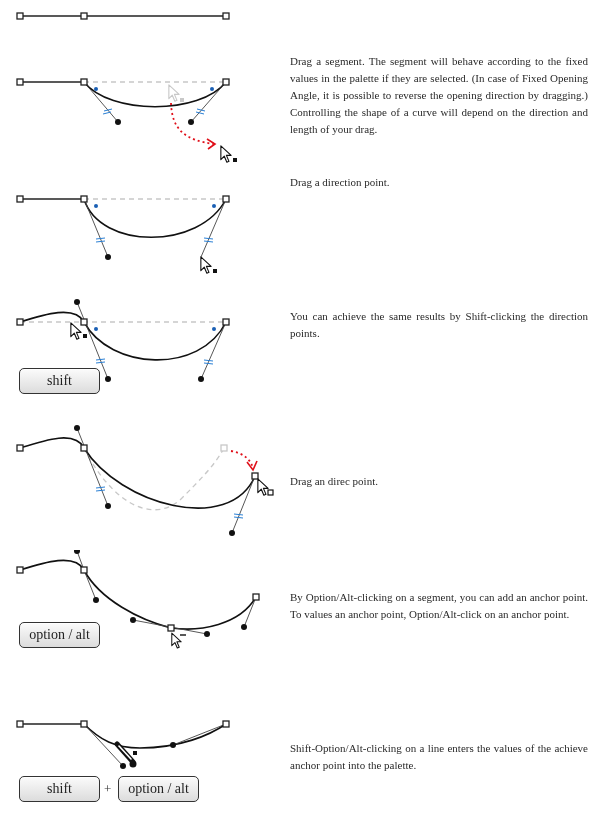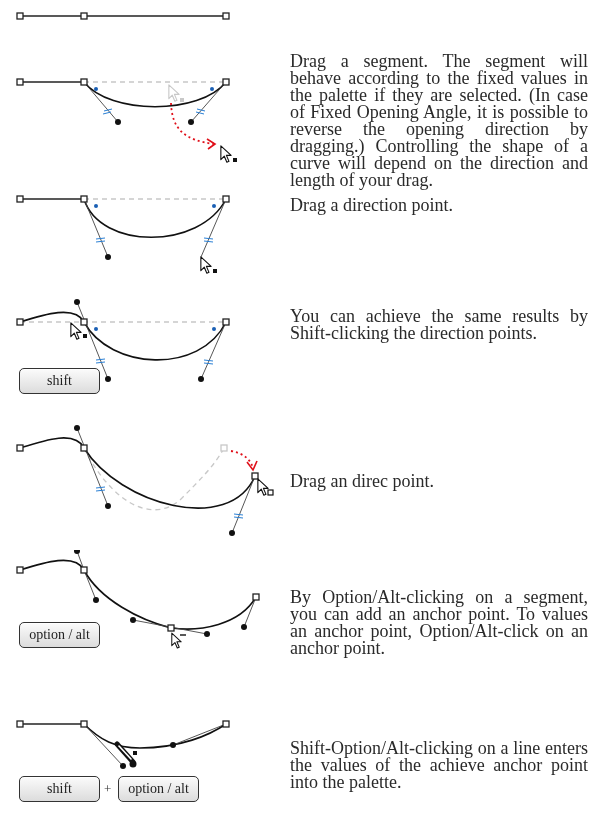--- a/index.html
+++ b/index.html
@@ -1,19 +1,19 @@
 <!DOCTYPE html>
 <html><head>
 <meta charset="utf-8">
 <style>
   html, body { margin: 0; padding: 0; background: #ffffff; }
   body { width: 600px; height: 814px; position: relative; overflow: hidden;
          font-family: "Liberation Serif", "DejaVu Serif", serif; color: #2a2a2a; }
   .fig { position: absolute; left: 0; }
-  .desc { position: absolute; left: 290px; width: 298px; font-size: 18px; line-height: 17px;
+  .desc { position: absolute; left: 290px; width: 298px; font-size: 11px; line-height: 17px;
           text-align: justify; hyphens: manual; }
   .desc p { margin: 0; }
   .key { position: absolute; height: 24px; border: 1.2px solid #333; border-radius: 5px;
          background: linear-gradient(#fbfbfb, #dcdcdc); box-shadow: inset 0 1px 0 #fff;
          font-size: 14px; text-align: center; line-height: 24px; color: #222; }
   .plus { position: absolute; font-size: 13px; color: #333; }
 </style>
 </head>
 <body>
 
@@ -86,21 +86,21 @@
       <line x1="204" y1="61" x2="213" y2="62"></line>
     </g>
   <rect x="17" y="16" width="6" height="6" fill="#fff" stroke="#222" stroke-width="1.3"></rect>
   <rect x="81" y="16" width="6" height="6" fill="#fff" stroke="#222" stroke-width="1.3"></rect>
   <rect x="223" y="16" width="6" height="6" fill="#fff" stroke="#222" stroke-width="1.3"></rect>
   <g style="color:#111">
       <use href="#cursor" x="200" y="76" width="12" height="19"></use>
       <rect x="213" y="89" width="4" height="4" fill="#111"></rect>
     </g>
 </svg>
-<div class="desc" style="top:197px">
+<div class="desc" style="top:174px">
   <p>Drag a direction point.</p>
 </div>
 
 <svg class="fig" style="top:290px" width="260" height="110">
   <line x1="20" y1="32" x2="226" y2="32" stroke="#c8c8c8" stroke-width="1.3" stroke-dasharray="5,4"></line>
   <path d="M20 32 C45 24, 75 15, 84 32" fill="none" stroke="#111" stroke-width="1.6"></path>
   <path d="M84 32 C110 80, 200 85, 226 32" fill="none" stroke="#111" stroke-width="1.6"></path>
   <line x1="77" y1="12" x2="108" y2="89" stroke="#444" stroke-width="0.9"></line>
   <line x1="226" y1="32" x2="201" y2="89" stroke="#444" stroke-width="0.9"></line>
   <circle cx="77" cy="12" r="3" fill="#111"></circle>

